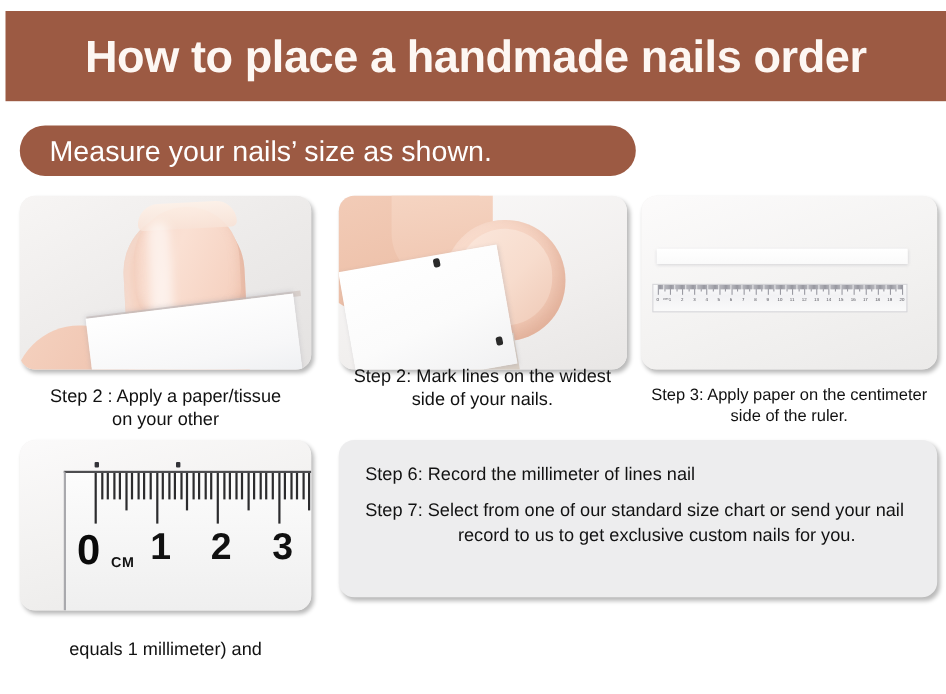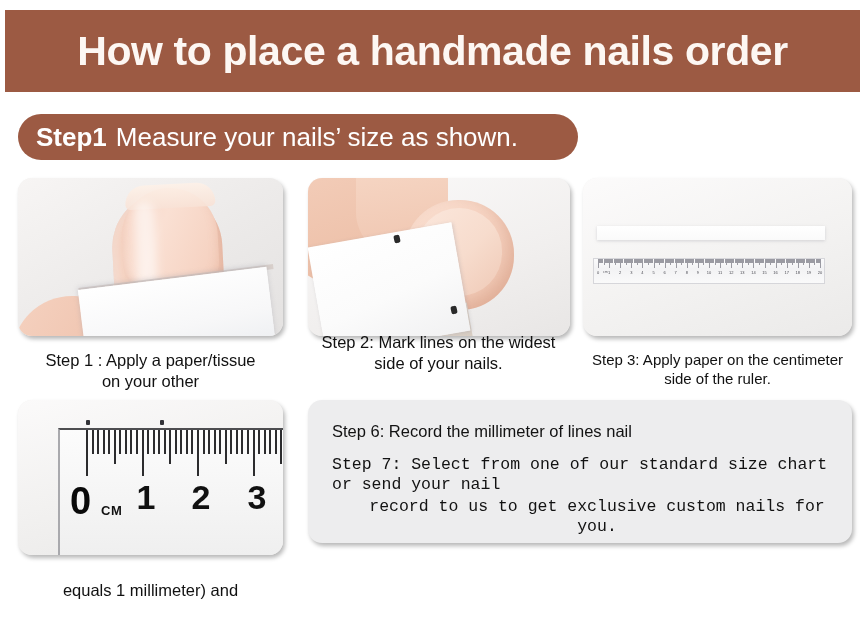--- a/index.html
+++ b/index.html
@@ -351,55 +351,53 @@
   }
   .step-line {
     font-size: 16.5px;
     color: #121212;
     margin-bottom: 13px;
     line-height: 1.2;
     font-family: "Liberation Sans", sans-serif;
   }
   .step-line.step7 {
     margin-bottom: 0;
-    font-family: Liberation Mono, monospace;
   }
   .step7-second {
     display: block;
     text-align: center;
     padding-left: 34px;
     margin-top: 3px;
   }
 </style>
 </head>
 <body>
 
 <div class="header-band">
   <div class="header-title">How to place a handmade nails order</div>
 </div>
 
 <div class="step-pill">
-  <span class="step-pill-strong">Step1</span>
   <span class="step-pill-text">Measure your nails’ size as shown.</span>
 </div>
 
 <div class="panel panel-1">
   <div class="photo-inner">
     <div class="p1-bg"></div>
     <div class="p1-knuckle"></div>
     <div class="p1-finger"></div>
     <div class="p1-nail"></div>
     <div class="p1-nailtip"></div>
     <div class="p1-sheen"></div>
     <div class="p1-tissue-edge"></div>
     <div class="p1-tissue"></div>
   </div>
 </div>
 <div class="caption cap-1">
-  <span>Step 1 : Apply a paper/tissue</span><br>
+  <span>Step 2 : Apply a paper/tissue</span><br>
   <span>on your other</span>
 </div>
 
 <div class="panel panel-2">
   <div class="photo-inner">
     <div class="p2-bg"></div>
     <div class="p2-thumb"></div>
     <div class="p2-thumb2"></div>
     <div class="p2-finger"></div>
     <div class="p2-nail"></div>

